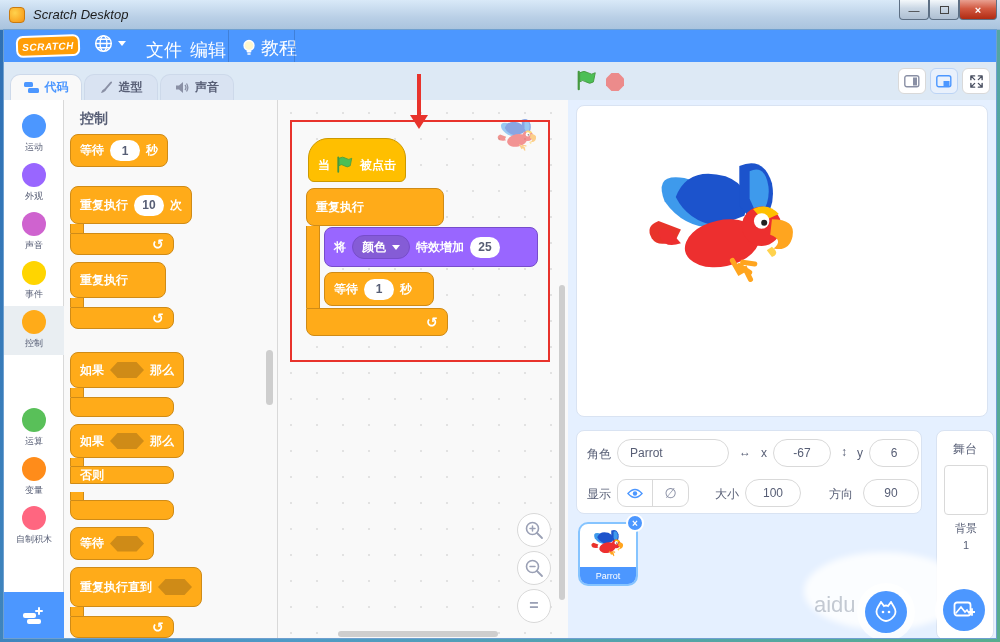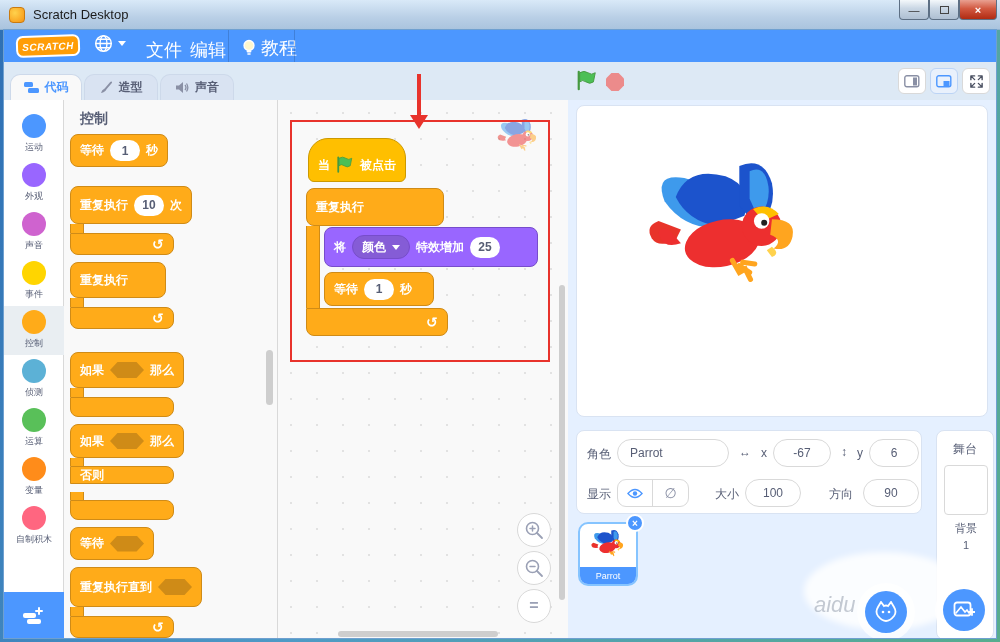--- a/index.html
+++ b/index.html
@@ -3,21 +3,21 @@
 <meta charset="utf-8">
 <style>
   * { margin:0; padding:0; box-sizing:border-box; }
   body { font-family:"Liberation Sans","DejaVu Sans",sans-serif; }
   #screen { position:relative; width:1000px; height:642px; overflow:hidden;
             background:linear-gradient(115deg,#2e6fb4 0%,#4f9ac6 45%,#57ad8e 100%); }
   .abs { position:absolute; }
 
   
   .titlebar { left:0; top:0; width:1000px; height:30px;
-    background:linear-gradient(#d9e9f8,#b9cfe6 60%,#aac4de); border-bottom:1px solid #8fb0cf; }
+    background:linear-gradient(#d9e9f8,#b9cfe6 60%,#aac4de); border-bottom:1px solid #8fb0cf;font-style:italic; }
   .blur-blob { filter:blur(5px); opacity:.55; border-radius:4px; }
   .app-ico { left:9px; top:7px; width:16px; height:16px; border-radius:4px;
     background:radial-gradient(circle at 35% 35%,#ffd24d,#f79412); border:1px solid #c97a10; }
   .title-text { left:33px; top:7px; font-size:13px; color:#1b1b1b; }
   .winbtn { top:0; height:20px; border:1px solid #5d6f84; border-top:none; border-radius:0 0 4px 4px;
     background:linear-gradient(#f4f8fb,#c9d6e4 45%,#aebfd2); display:flex; align-items:center; justify-content:center;
     color:#333; font-size:11px; }
   .winbtn.close { background:linear-gradient(#e9a091,#d25941 45%,#b02b12); color:#fff; font-weight:700; }
   .maxglyph { width:9px; height:8px; border:1px solid #444; background:transparent; }
 
@@ -100,21 +100,21 @@
   .thumb-footer { position:absolute; left:0; bottom:0; width:100%; height:17px; background:#4C97FF;
     color:#fff; font-size:9px; display:flex; align-items:center; justify-content:center; }
   .thumb-x { left:58px; top:414px; width:18px; height:18px; background:#4C97FF; border:2px solid #fff;
     border-radius:50%; color:#fff; font-size:10px; font-weight:700; display:flex; align-items:center; justify-content:center; z-index:6; }
   .stage-panel { left:368px; top:330px; width:58px; height:210px; background:#fff; border-radius:8px; border:1px solid #d9e3f2; text-align:center; }
   .mini-thumb { position:absolute; left:7px; top:34px; width:44px; height:50px; background:#fff; border:1px solid #d9d9d9; border-radius:4px; }
   .fab { width:42px; height:42px; border-radius:50%; background:#4C97FF; display:flex; align-items:center;
     justify-content:center; box-shadow:0 0 0 8px rgba(255,255,255,.75); z-index:4; }
   .watermark-blob { left:236px; top:452px; width:160px; height:78px; background:rgba(255,255,255,.85);
     border-radius:50%; filter:blur(3px); z-index:2; }
-  .watermark-text { left:246px; top:492px; font-size:22px; color:rgba(140,150,165,.5); font-style:italic; z-index:3; }
+  .watermark-text { left:246px; top:492px; font-size:22px; color:rgba(140,150,165,.5); z-index:3; }
 
   
   .flag-btn { left:572px; top:40px; width:22px; height:22px; z-index:8; }
   .stop-btn { left:602px; top:43px; width:18px; height:18px; background:#ec8b8b;
     clip-path:polygon(30% 0,70% 0,100% 30%,100% 70%,70% 100%,30% 100%,0 70%,0 30%); z-index:8; }
   .stagebtn { top:38px; width:28px; height:26px; background:#fff; border:1px solid #d9d9d9; border-radius:6px;
     display:flex; align-items:center; justify-content:center; z-index:8; }
   .stagebtn.active { background:#e9f1fc; border-color:#bcd4f5; }
 </style>
 </head>
@@ -254,24 +254,20 @@
           <span class="cat-label">声音</span>
           </div>
         <div class="abs cat-item" style="top:157px">
           <span class="cat-dot" style="background:#FFD500"></span>
           <span class="cat-label">事件</span>
           </div>
         <div class="abs cat-item active" style="top:206px">
           <span class="cat-dot" style="background:#FFAB19"></span>
           <span class="cat-label">控制</span>
           </div>
-        <div class="abs cat-item" style="top:255px">
-          <span class="cat-dot" style="background:#5CB1D6"></span>
-          <span class="cat-label">侦测</span>
-          </div>
         <div class="abs cat-item" style="top:304px">
           <span class="cat-dot" style="background:#59C059"></span>
           <span class="cat-label">运算</span>
           </div>
         <div class="abs cat-item" style="top:353px">
           <span class="cat-dot" style="background:#FF8C1A"></span>
           <span class="cat-label">变量</span>
           </div>
         <div class="abs cat-item" style="top:402px">
           <span class="cat-dot" style="background:#FF6680"></span>

